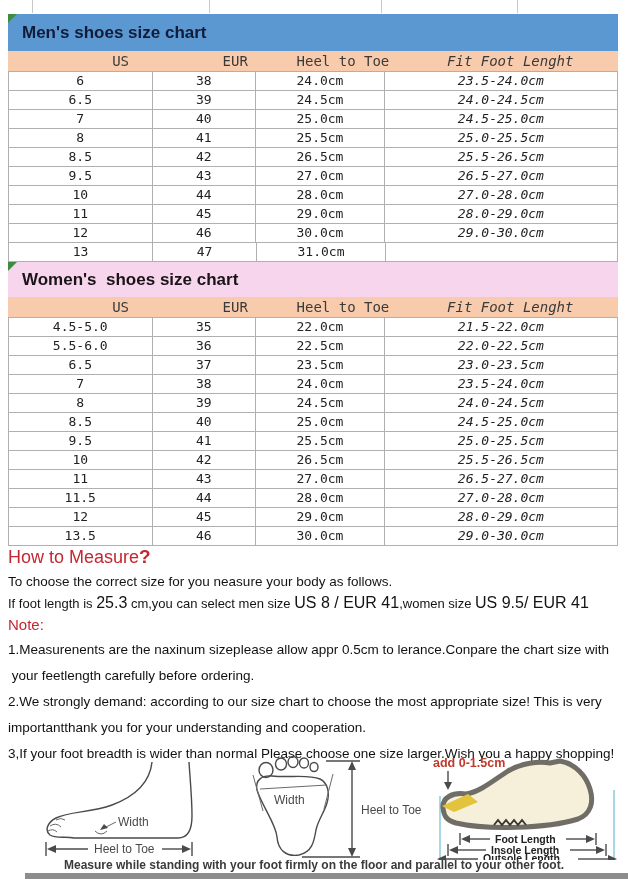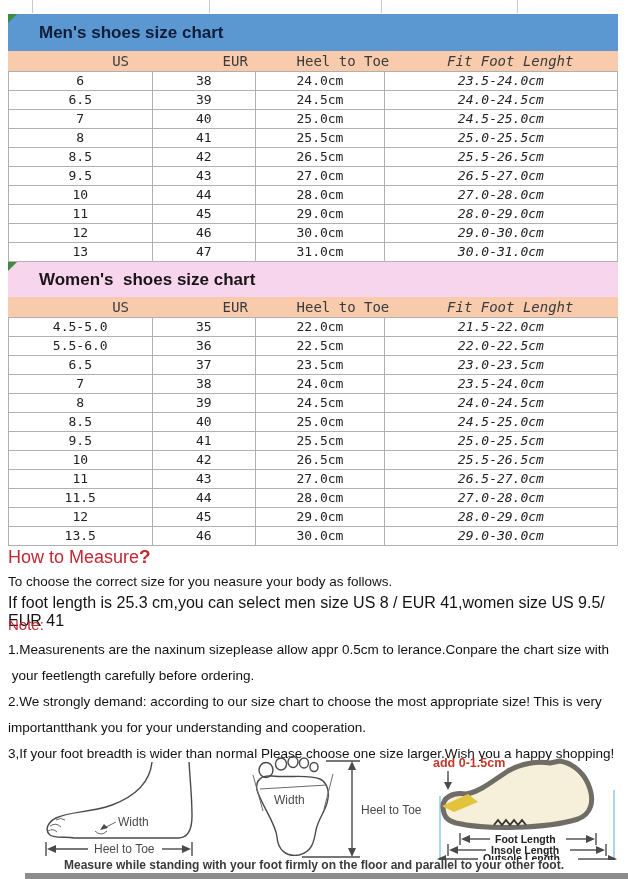--- a/index.html
+++ b/index.html
@@ -3,21 +3,21 @@
 <meta charset="utf-8">
 <style>
   html,body{margin:0;padding:0;background:#fff;}
   #canvas{position:relative;width:628px;height:879px;background:#ffffff;overflow:hidden;
           font-family:"Liberation Sans",sans-serif;}
   .vline{position:absolute;top:0;height:13px;width:1px;background:#c9c9c9;}
   
   .titlebar{position:absolute;left:8px;width:610px;}
   .titlebar .corner{position:absolute;left:0;top:0;width:0;height:0;
        border-top:9px solid #3d8c40;border-right:9px solid transparent;}
-  .titlebar .ttl{font-weight:bold;font-size:17px;padding-left:31px;white-space:pre;}
+  .titlebar .ttl{font-weight:bold;font-size:17px;padding-left:14px;white-space:pre;}
   #men-bar{top:14px;height:37px;background:#5b98d2;}
   #men-bar .ttl{color:#101c38;line-height:37px;}
   #women-bar{top:262px;height:35px;background:#f7d6ed;}
   #women-bar .ttl{color:#181418;line-height:35px;}
   
   .sizetable{position:absolute;left:8px;width:610px;}
   #men-table{top:51px;}
   #women-table{top:297px;}
   .thead{display:flex;height:20px;background:#f8cbad;border-bottom:1px solid #b0b0b0;box-sizing:content-box;}
   .hcell{font-family:"DejaVu Sans Mono",monospace;font-size:14px;color:#3a3a3a;
@@ -27,21 +27,21 @@
   .tcell{font-family:"DejaVu Sans Mono",monospace;font-size:13px;color:#222;
          text-align:center;line-height:18px;box-sizing:border-box;}
   .c0{width:144px;} .c1{width:104px;} .c2{width:129px;} .c3{width:233px;font-style:italic;}
   .tcell.c0,.tcell.c1,.tcell.c2{border-right:1px solid #b0b0b0;}
   .hcell.c0{width:144px;margin-left:46px;} 
   
   #measure-heading{position:absolute;left:8px;top:546px;font-size:18px;color:#c32732;}
   #measure-heading .q{font-weight:bold;font-size:19px;}
   #measure-intro{position:absolute;left:8px;top:574px;font-size:13.5px;color:#141414;}
   #measure-example{position:absolute;left:8px;top:594px;font-size:13.5px;color:#141414;}
-  #measure-example .seg{font-size:16px;}
+  #measure-example .seg{font-size:13px;}
   #measure-example .seg.big{font-size:16px;}
   #note-label{position:absolute;left:8px;top:616px;font-size:15px;color:#c32732;}
   #notes{position:absolute;left:8px;top:637px;width:616px;}
   .note-line{white-space:pre-wrap;font-size:13.5px;line-height:26px;margin:0;color:#111;}
   
   .diagram{position:absolute;}
   #diagram-side{left:40px;top:758px;}
   #diagram-footprint{left:240px;top:756px;}
   #diagram-insole{left:428px;top:750px;}
   svg text{font-family:"Liberation Sans",sans-serif;}
@@ -129,21 +129,20 @@
         <div class="trow">
           <div class="tcell c0">12</div>
           <div class="tcell c1">46</div>
           <div class="tcell c2">30.0cm</div>
           <div class="tcell c3">29.0-30.0cm</div>
         </div>
         <div class="trow">
           <div class="tcell c0">13</div>
           <div class="tcell c1">47</div>
           <div class="tcell c2">31.0cm</div>
-          <div class="tcell c3">30.0-31.0cm</div>
         </div>
       </div>
   </div>
 
   <div id="women-bar" class="titlebar">
     <span class="corner"></span>
     <div class="ttl">Women's  shoes size chart</div>
   </div>
 
   <div id="women-table" class="sizetable">

